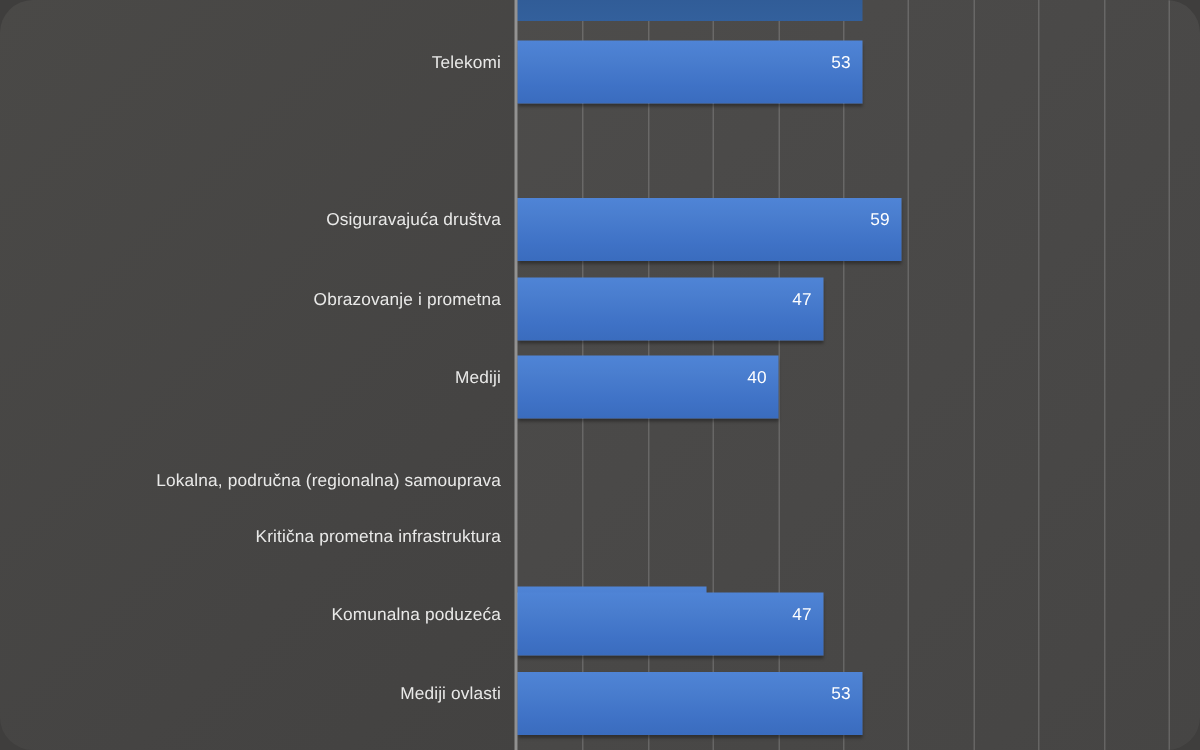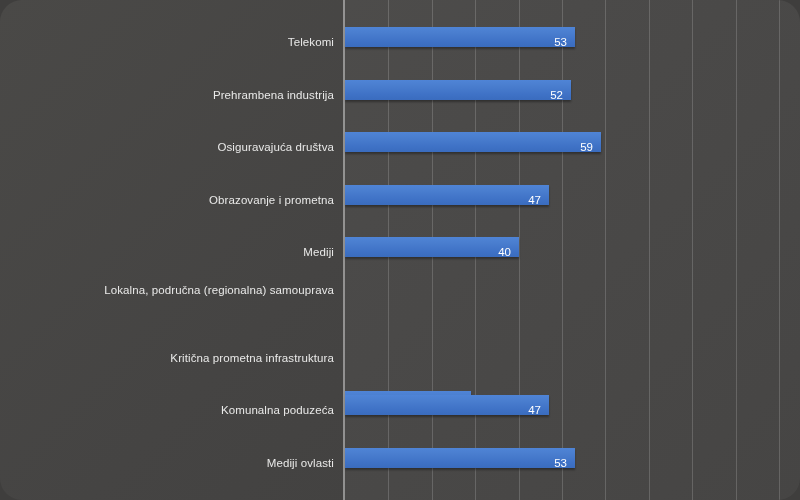--- a/index.html
+++ b/index.html
@@ -82,21 +82,21 @@
     letter-spacing: 0.1px;
   }
   .bar-wrap {
     position: absolute;
     left: 345px;
     top: 0;
     height: 31px;
   }
   .bar {
     position: relative;
-    height: 20px;
+    height: 42px;
     background: linear-gradient(to bottom,
                 #4f84d6 0%,
                 #4a7ecf 28%,
                 #3f72c6 72%,
                 #3a6cbe 100%);
     box-shadow: 0 2px 2px rgba(0,0,0,0.35);
     box-sizing: border-box;
   }
   .bar-value {
     position: absolute;
@@ -144,28 +144,20 @@
         </div>
       </div>
       <div class="row" style="top: 27px;">
         <div class="cat-label">Telekomi</div>
         <div class="bar-wrap">
           <div class="bar" style="width: 230px;">
             <span class="bar-value">53</span>
           </div>
         </div>
       </div>
-      <div class="row" style="top: 80px;">
-        <div class="cat-label">Prehrambena industrija</div>
-        <div class="bar-wrap">
-          <div class="bar" style="width: 226px;">
-            <span class="bar-value">52</span>
-          </div>
-        </div>
-      </div>
       <div class="row" style="top: 132px;">
         <div class="cat-label">Osiguravajuća društva</div>
         <div class="bar-wrap">
           <div class="bar" style="width: 256px;">
             <span class="bar-value">59</span>
           </div>
         </div>
       </div>
       <div class="row" style="top: 185px;">
         <div class="cat-label">Obrazovanje i prometna</div>
@@ -176,21 +168,21 @@
         </div>
       </div>
       <div class="row" style="top: 237px;">
         <div class="cat-label">Mediji</div>
         <div class="bar-wrap">
           <div class="bar" style="width: 174px; padding-left: 39px;">
             <span class="bar-value">40</span>
           </div>
         </div>
       </div>
-      <div class="row" style="top: 275px;">
+      <div class="row" style="top: 306px;">
         <div class="cat-label">Lokalna, područna (regionalna) samouprava</div>
       </div>
       <div class="row" style="top: 343px;">
         <div class="cat-label">Kritična prometna infrastruktura</div>
         <div class="bar-wrap">
           <div class="bar" style="width: 126px; margin-top: 48px;">
             <span class="bar-value">29</span>
           </div>
         </div>
       </div>

